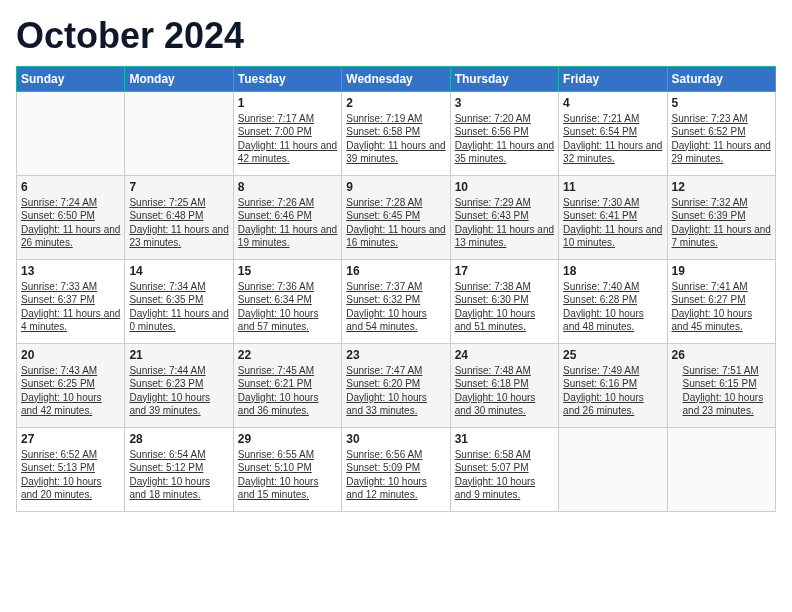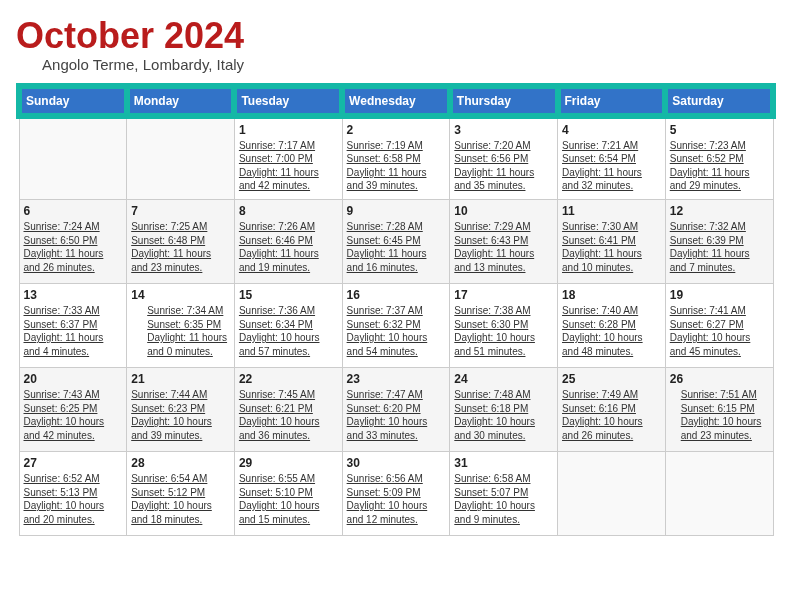--- a/index.html
+++ b/index.html
@@ -39,40 +39,40 @@
       width: 28px;
       height: 28px;
       margin-right: 4px;
     }
     .title-block {
       text-align: right;
     }
     .month-title {
       font-size: 36px;
       font-weight: bold;
-      color: #b91c1c;
+      color: #0f172a;
       line-height: 1.1;
     }
     .location {
       font-size: 15px;
       color: #444;
     }
     table {
       width: 100%;
       border-collapse: collapse;
       table-layout: fixed;
     }
     thead tr th {
       background: #3273c8;
       color: #fff;
       font-size: 12px;
       font-weight: bold;
       padding: 5px 4px;
       text-align: left;
-      border: 6px solid #14b8a6;
+      border: 1px solid #14b8a6;
     }
     tbody tr td {
       border: 1px solid #ccc;
       vertical-align: top;
       padding: 4px 4px;
       font-size: 9.5px;
       color: #333;
       height: 84px;
       background: #fff;
     }
@@ -95,21 +95,20 @@
     .empty-cell {
       background: #f9f9f9;
     }
   </style>
 </head>
 <body>
 
 <div class="header">
   <div class="title-block">
     <div class="month-title">October 2024</div>
-    <div class="location">Angolo Terme, Lombardy, Italy</div>
   </div>
 </div>
 
 <table>
   <thead>
     <tr>
     <th>Sunday</th>
         <th>Monday</th>
         <th>Tuesday</th>
         <th>Wednesday</th>
@@ -199,21 +198,21 @@
       </tr>
       <tr>
         <td>
           <span class="day-number">13</span>
           <div class="day-detail" style="white-space: pre-line;">Sunrise: 7:33 AM
 Sunset: 6:37 PM
 Daylight: 11 hours and 4 minutes.</div>
         </td>
         <td>
           <span class="day-number">14</span>
-          <div class="day-detail" style="white-space: pre-line; margin-left: 16px;">Sunrise: 7:34 AM
+          <div class="day-detail" style="white-space: pre-line;">Sunrise: 7:34 AM
 Sunset: 6:35 PM
 Daylight: 11 hours and 0 minutes.</div>
         </td>
         <td>
           <span class="day-number">15</span>
           <div class="day-detail" style="white-space: pre-line;">Sunrise: 7:36 AM
 Sunset: 6:34 PM
 Daylight: 10 hours and 57 minutes.</div>
         </td>
         <td>

